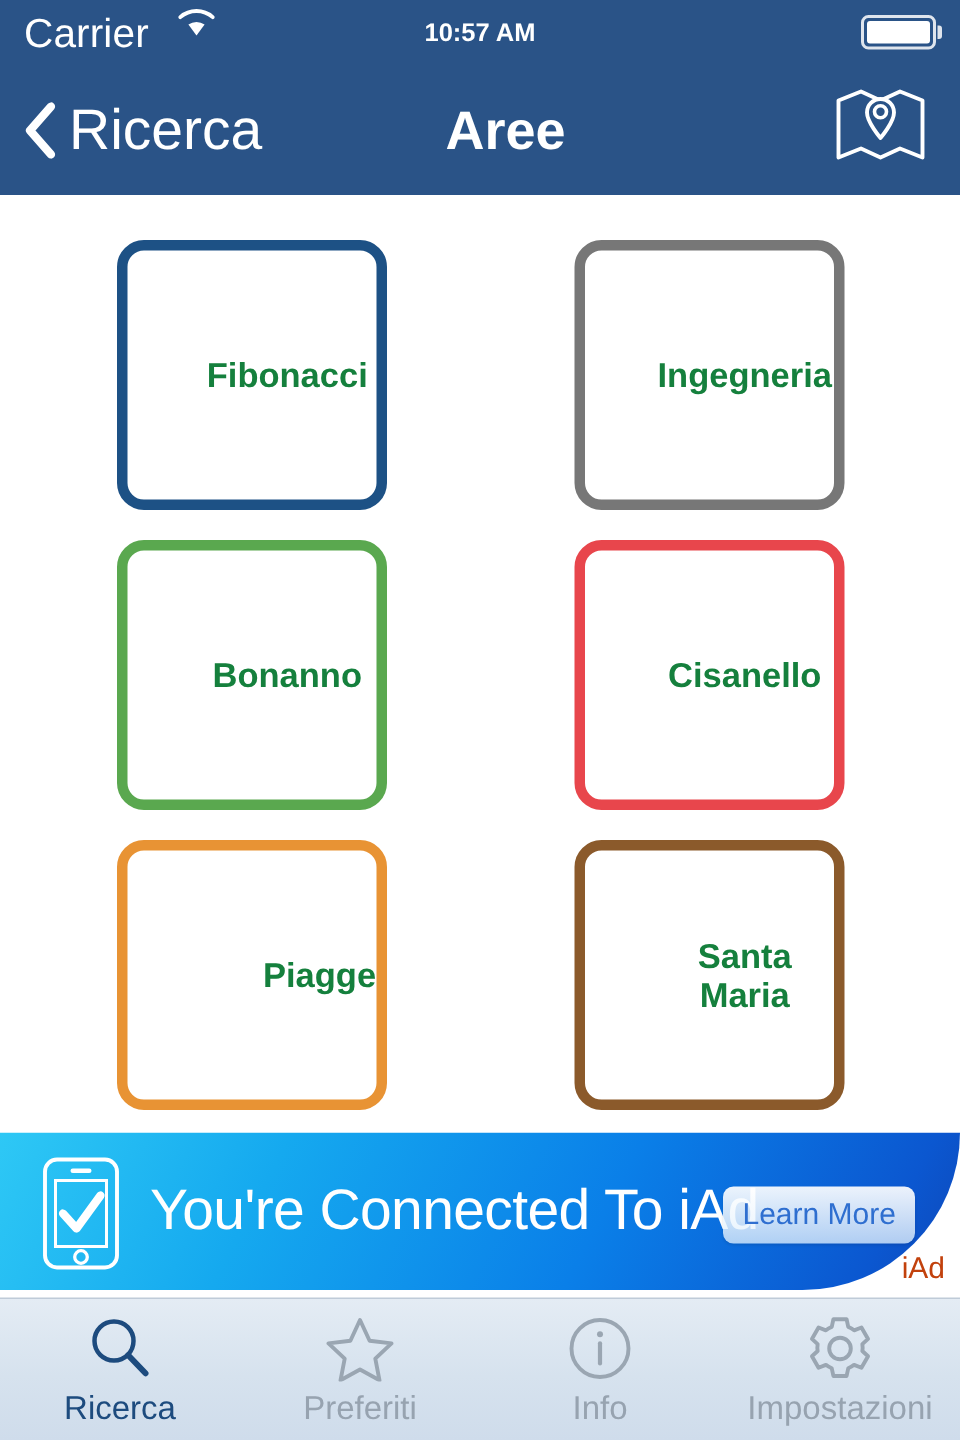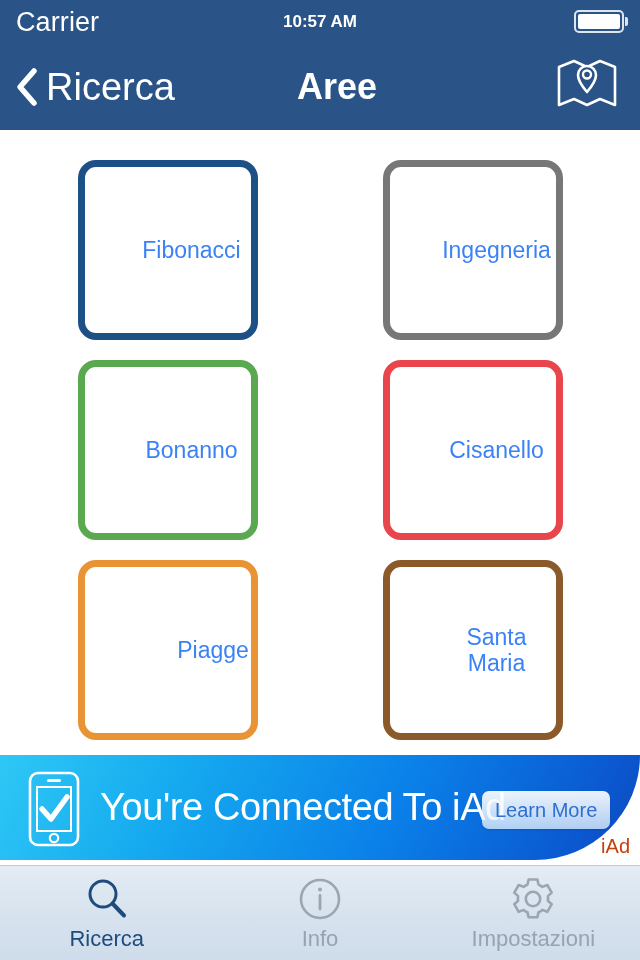--- a/index.html
+++ b/index.html
@@ -10,21 +10,21 @@
     overflow:hidden;
   }
   .phone { position:relative; width:640px; height:960px; background:#fff; }
 
   
   .statusbar {
     position:absolute; top:0; left:0; width:640px; height:44px;
     background:#2a5387;
     color:#ffffff;
   }
-  .sb-left { position:absolute; left:16px; top:4px; display:flex; align-items:center; gap:19px;flex-direction:column; }
+  .sb-left { position:absolute; left:16px; top:4px; display:flex; align-items:flex-start; gap:19px; }
   .sb-carrier { font-size:27px; letter-spacing:0.1px; line-height:36px; }
   .wifi-icon { width:26px; height:20px; position:relative; top:1px; }
   .sb-time {
     position:absolute; left:0; right:0; top:4px; text-align:center;
     font-size:17px; font-weight:bold; line-height:36px;
   }
   .sb-right { position:absolute; right:12px; top:10px; display:flex; align-items:center; }
   .battery-shell {
     width:50px; height:23px; border:2px solid rgba(255,255,255,0.85);
     border-radius:5px; padding:2px;
@@ -73,21 +73,21 @@
   .area-card {
     width:180px; height:180px;
     background:#ffffff;
     border:7px solid #000;
     border-radius:18px;
     display:flex; align-items:center; justify-content:center;
     text-align:center;
     cursor:pointer;
   }
   .area-label {
-    font-size:23px; font-weight:normal; color:#3b82f6;
+    font-size:23px; font-weight:bold; color:#15803d;
     line-height:1.15; padding:0 6px;margin-left:48px;
   }
 
   
   .iad {
     position:absolute; left:0; top:755px; width:640px; height:105px;
     overflow:hidden;
     background:#ffffff;
   }
   .iad-bg {
@@ -223,20 +223,28 @@
     <div class="tab active">
       <span class="tab-icon">
         <svg width="44" height="44" viewBox="0 0 44 44">
           <circle cx="18" cy="17" r="13" stroke="#1d4b7e" stroke-width="3" fill="none"></circle>
           <line x1="27.5" y1="26.5" x2="39" y2="38.5" stroke="#1d4b7e" stroke-width="4" stroke-linecap="round"></line>
         </svg>
       </span>
       <span class="tab-label">Ricerca</span>
     </div>
 
+    <div class="tab">
+      <span class="tab-icon">
+        <svg width="46" height="44" viewBox="0 0 46 44">
+          <path d="M23 3 L29.4 16.8 L44 18.6 L33.2 28.8 L36 43.2 L23 36 L10 43.2 L12.8 28.8 L2 18.6 L16.6 16.8 Z" stroke="#9aa6b2" stroke-width="2.6" fill="none" stroke-linejoin="round"></path>
+        </svg>
+      </span>
+      <span class="tab-label">Preferiti</span>
+    </div>
 
     <div class="tab">
       <span class="tab-icon">
         <svg width="46" height="46" viewBox="0 0 46 46">
           <circle cx="23" cy="23" r="19" stroke="#9aa6b2" stroke-width="2.6" fill="none"></circle>
           <circle cx="23" cy="13.5" r="2" fill="#9aa6b2"></circle>
           <line x1="23" y1="19.5" x2="23" y2="33" stroke="#9aa6b2" stroke-width="2.8" stroke-linecap="round"></line>
         </svg>
       </span>
       <span class="tab-label">Info</span>

